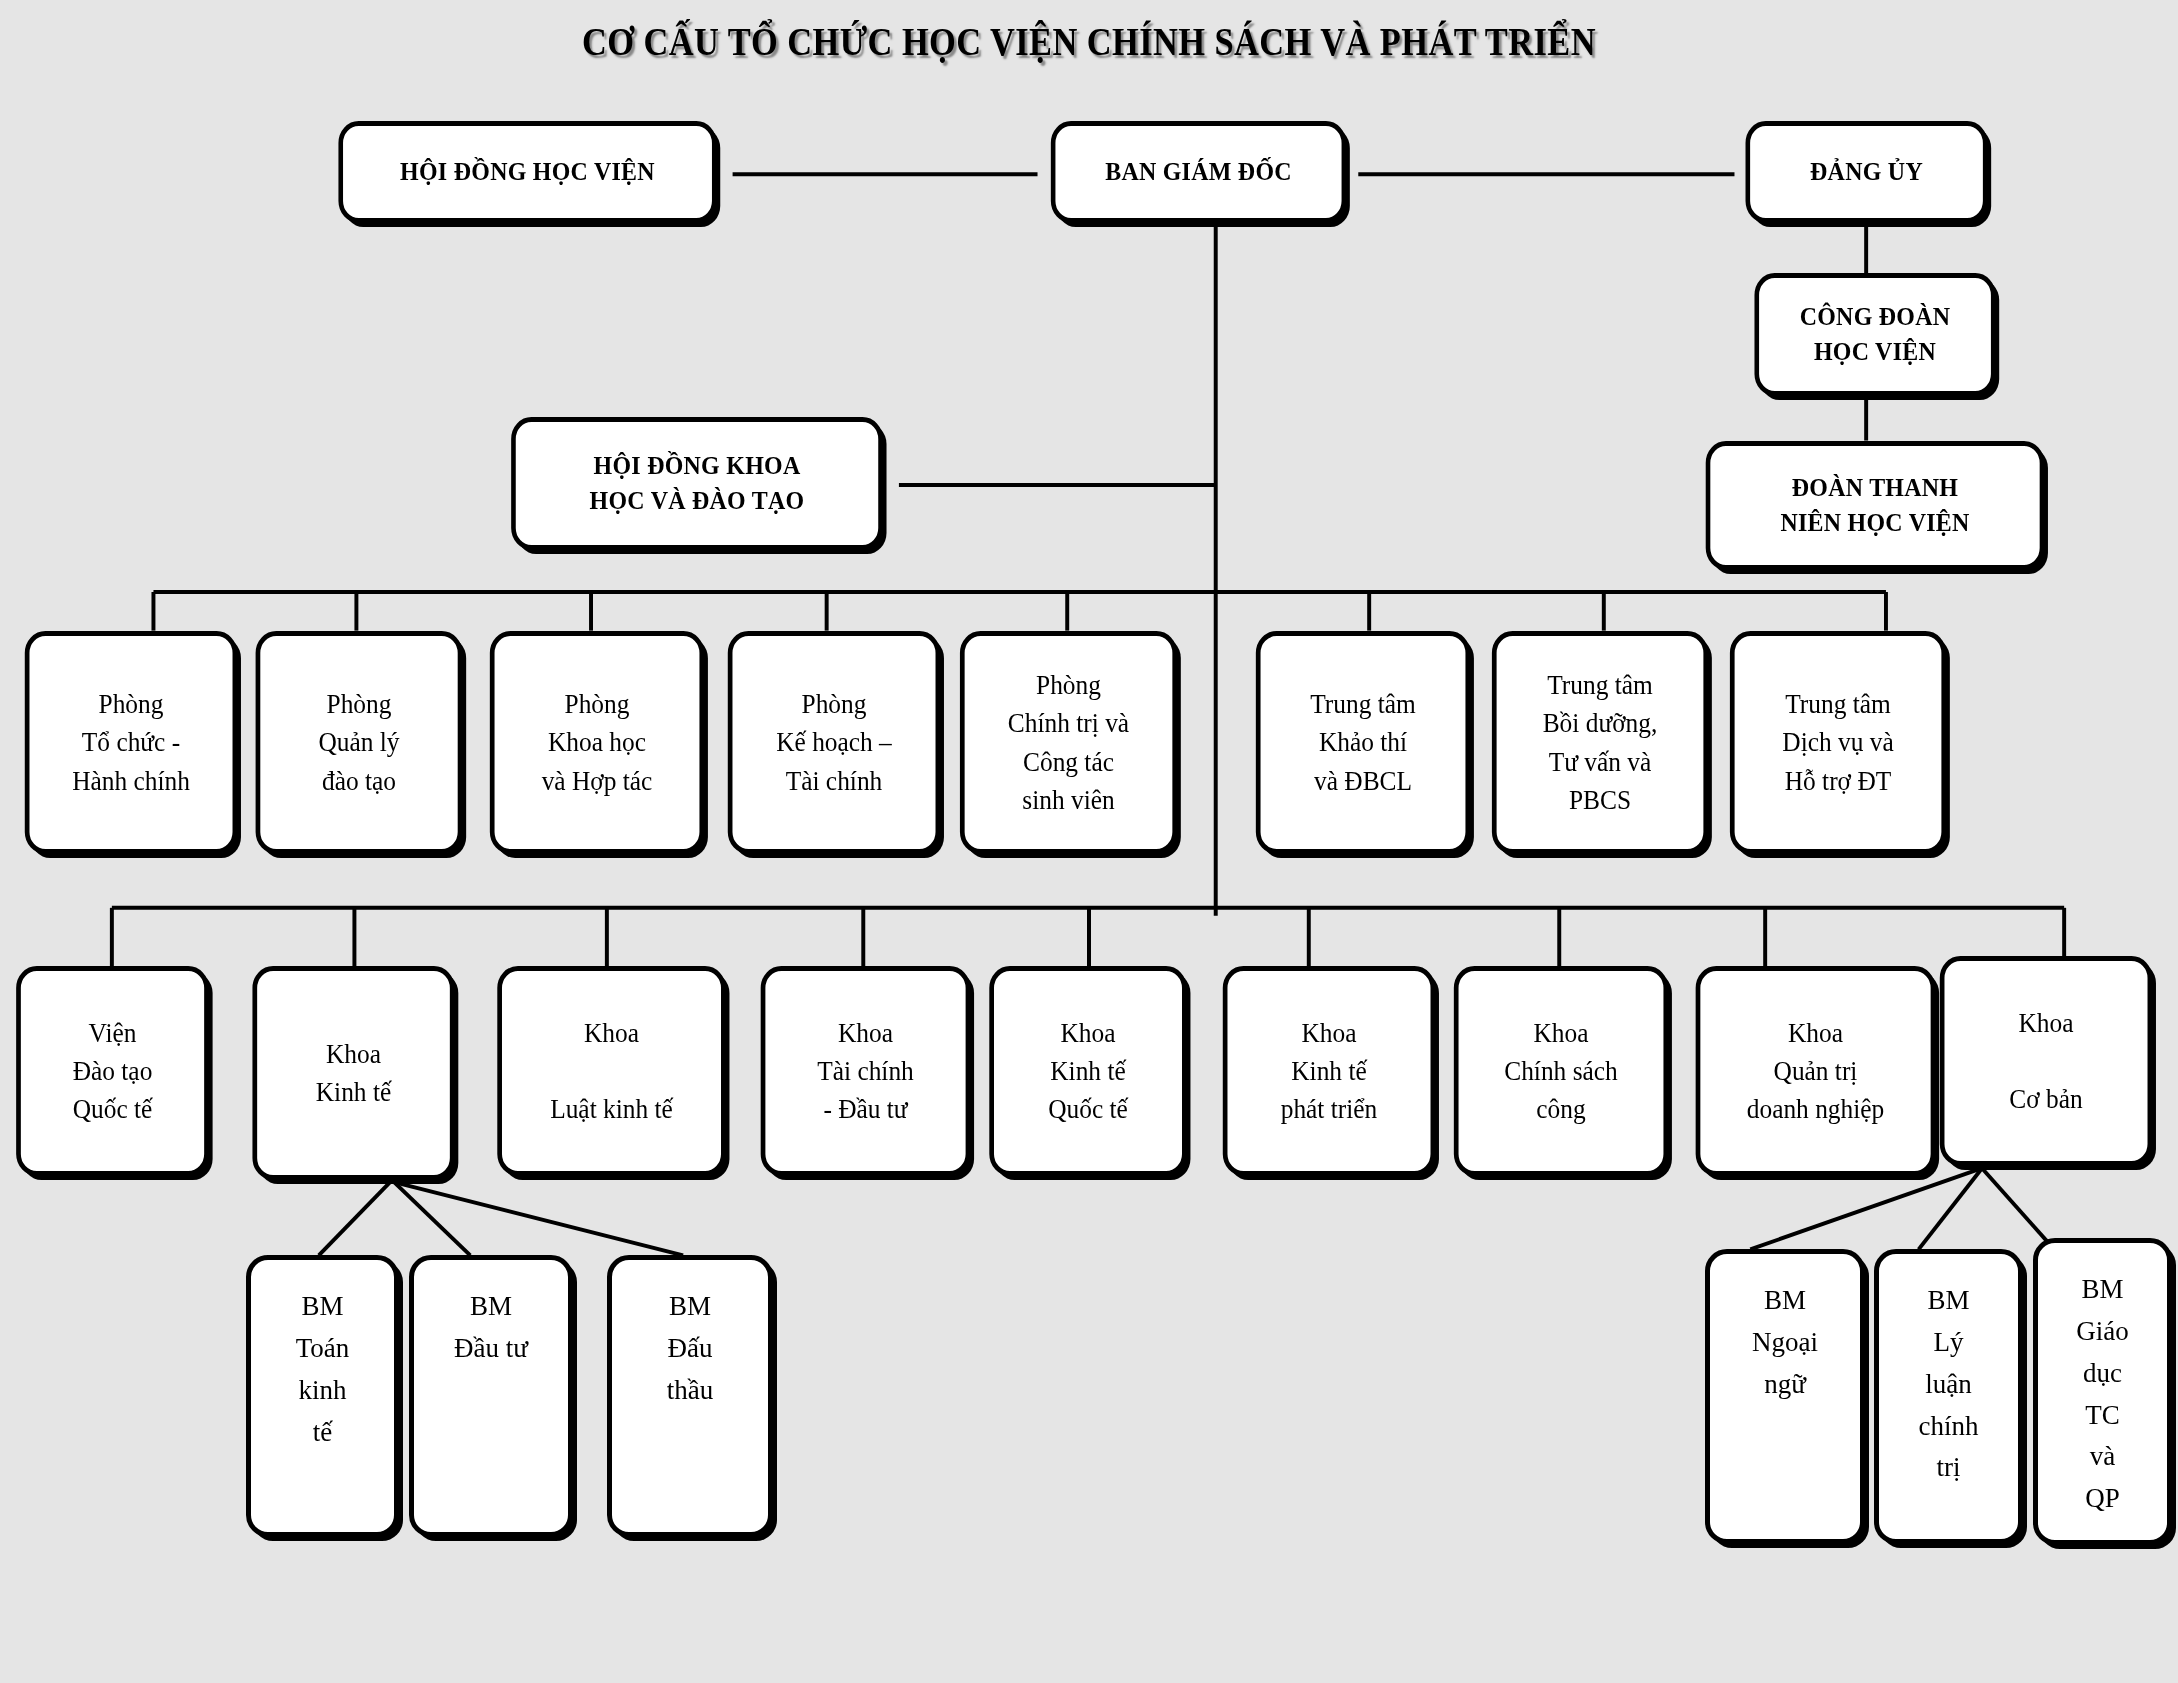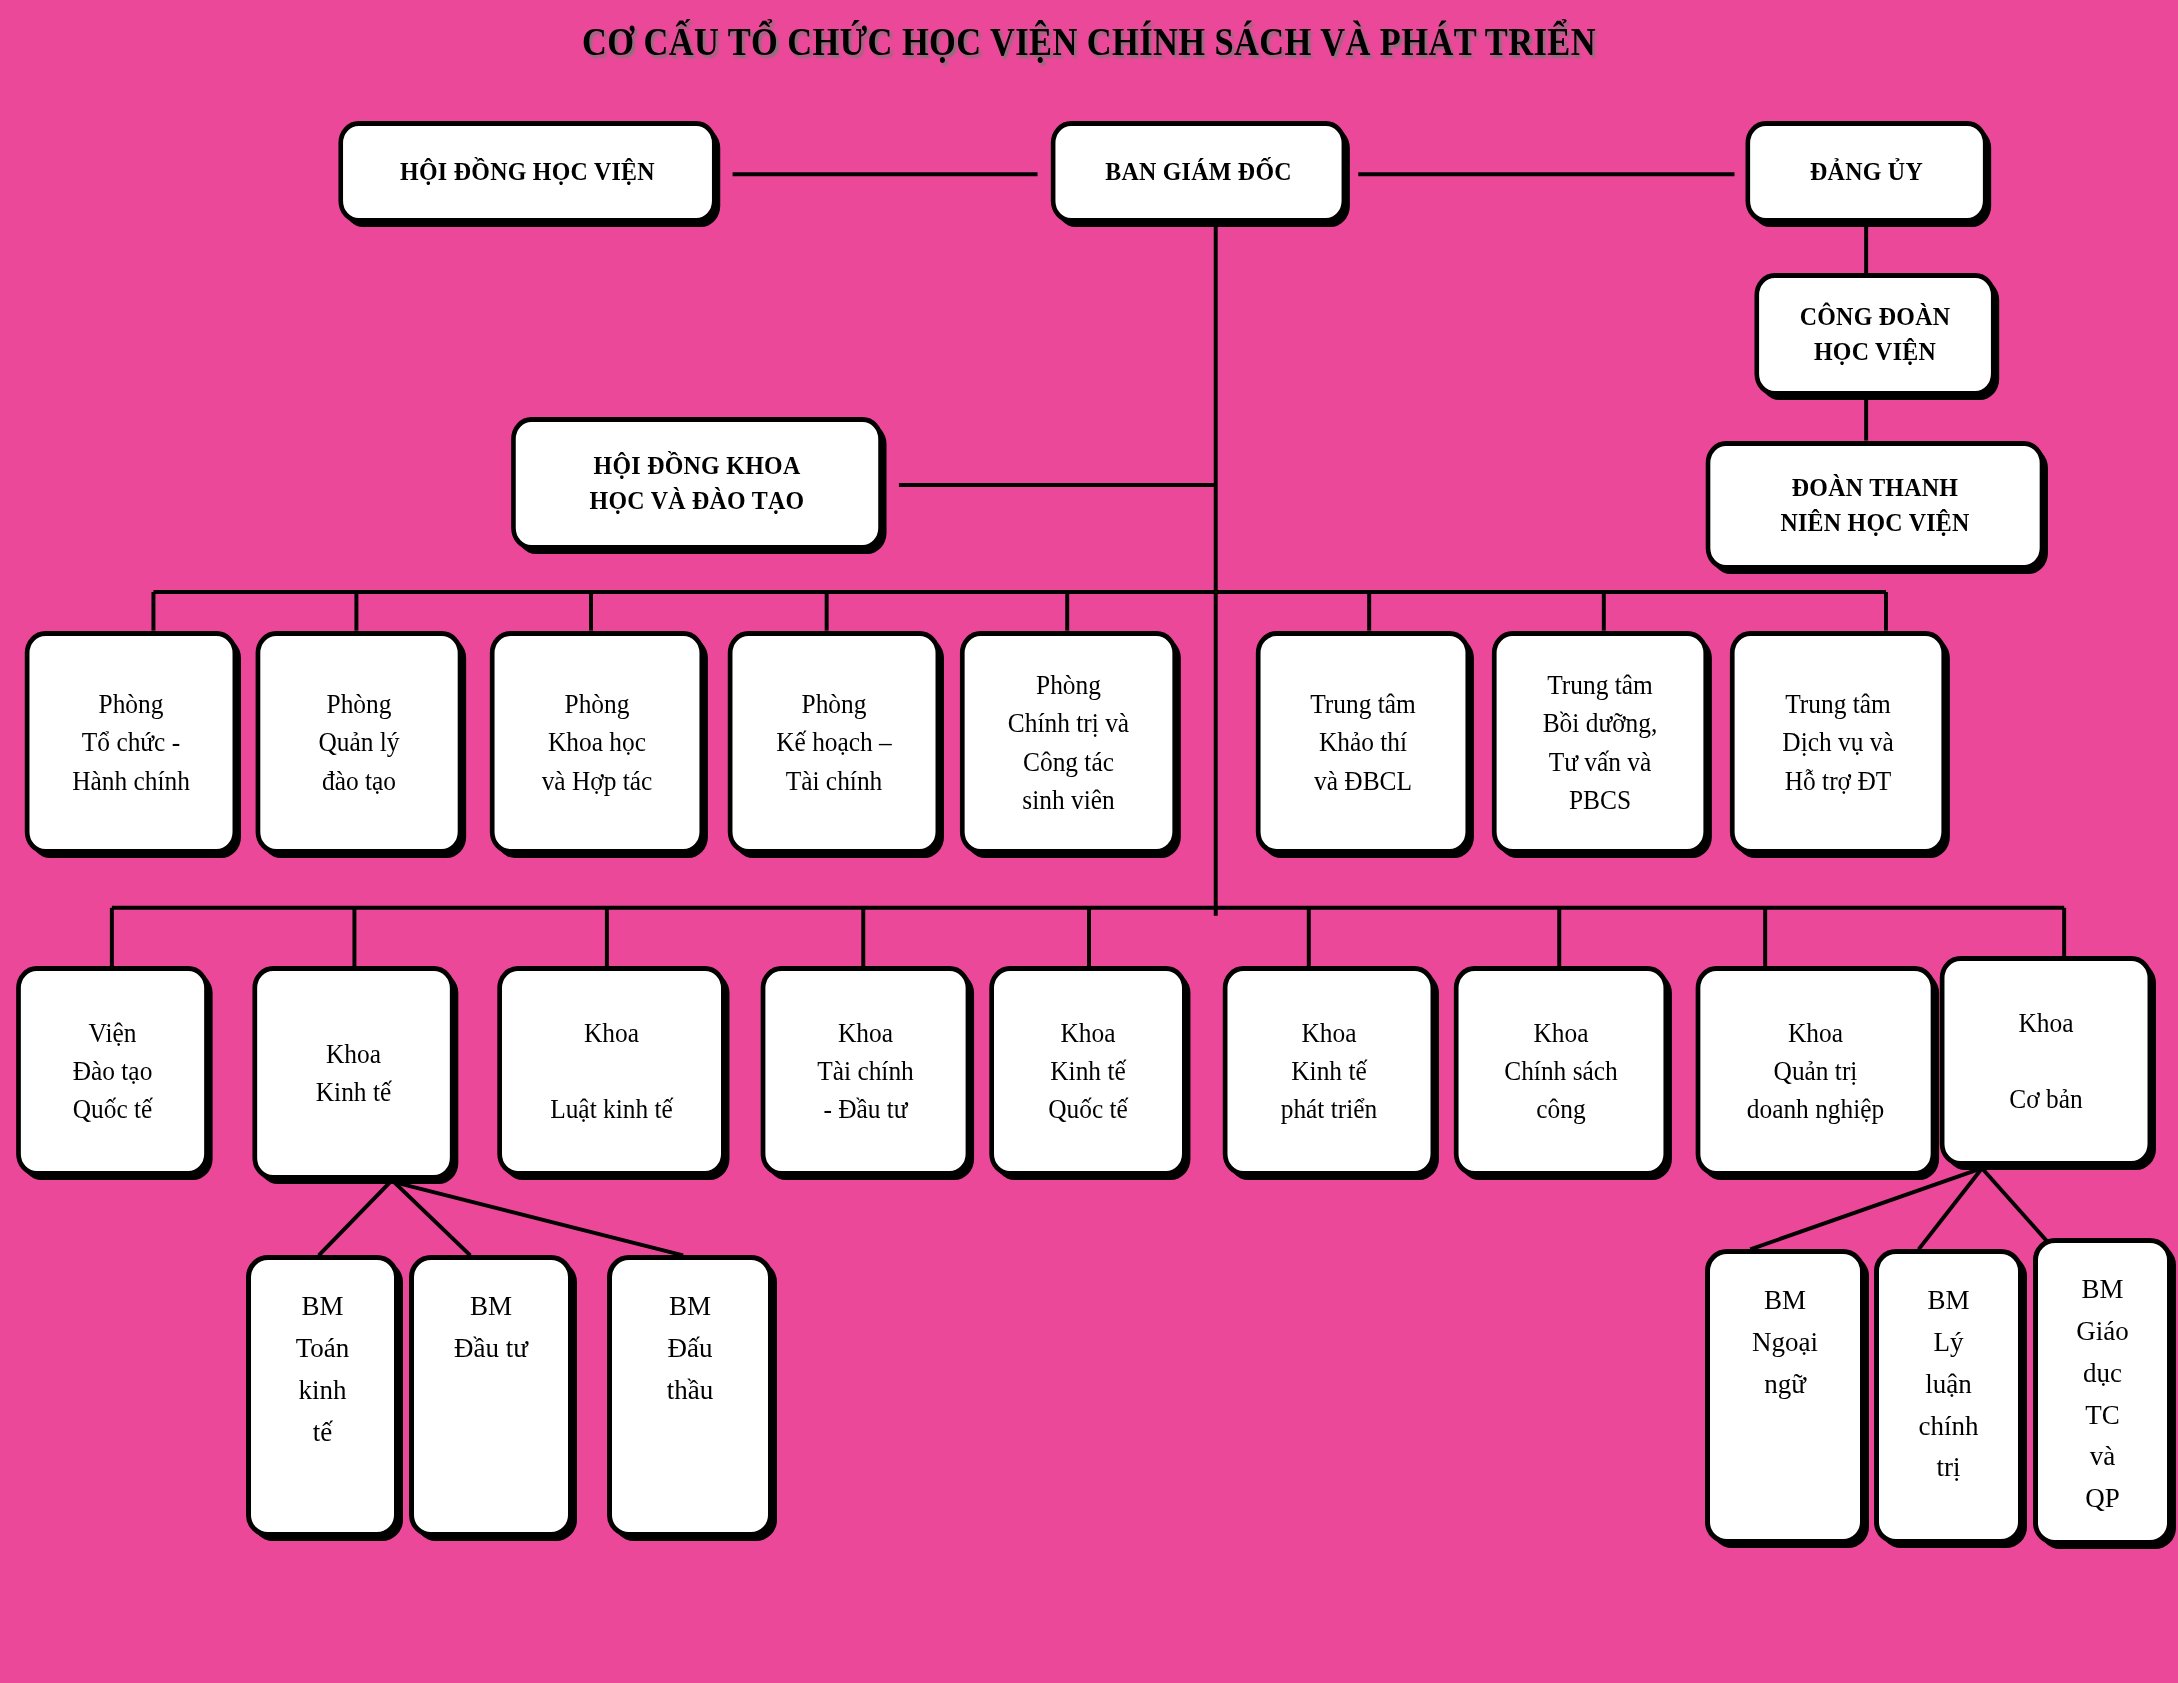--- a/index.html
+++ b/index.html
@@ -4,21 +4,21 @@
 <style>
   html, body {
     margin: 0;
     padding: 0;
     background: #ffffff;
   }
   #page {
     position: relative;
     width: 2178px;
     height: 1683px;
-    background: #ec4899;
+    background: #e5e5e5;
     overflow: hidden;
     font-family: "Liberation Serif", "DejaVu Serif", serif;
   }
 
   
   .chart-title {
     position: absolute;
     left: 0;
     top: 18px;
     width: 2178px;

